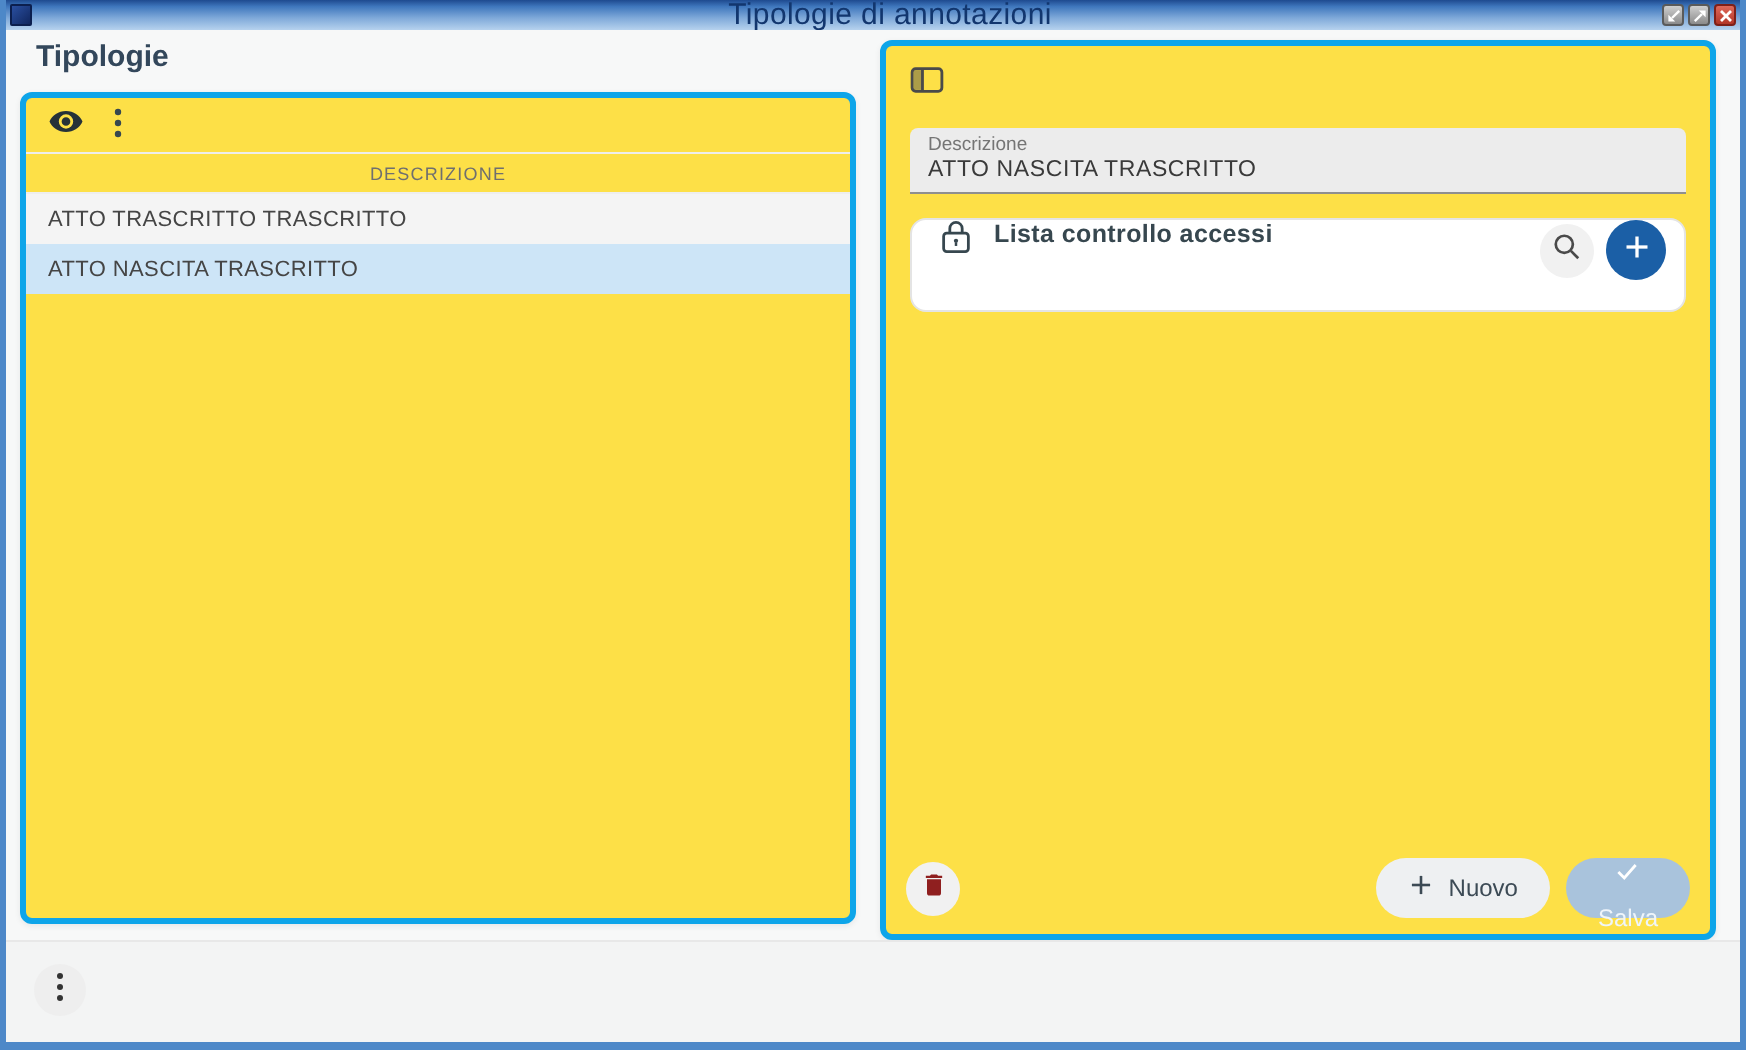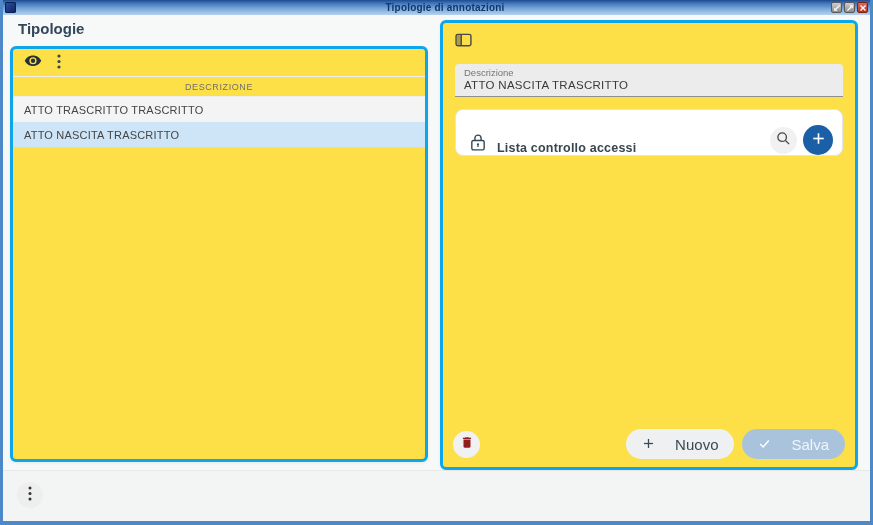--- a/index.html
+++ b/index.html
@@ -9,21 +9,21 @@
     border-left:3px solid #4d88c8; border-right:3px solid #4d88c8; border-bottom:4px solid #4d88c8;
     background:#f7f8f8; overflow:hidden;
   }
   
   .titlebar {
     height:15px; flex:0 0 15px; position:relative; display:flex; align-items:center;
     background:linear-gradient(180deg,#1e4a8f 0%,#3f77bd 22%,#7fa9d9 60%,#b6d2ee 100%);
   }
   .titlebar-title {
     position:absolute; left:17px; right:0; text-align:center;
-    font-size:10px; font-weight:bold; color:#12366e; letter-spacing:0.2px; line-height:15px;
+    font-size:15px; font-weight:normal; color:#12366e; letter-spacing:0.2px; line-height:15px;
   }
   .app-icon {
     width:11px; height:11px; margin-left:2px; border-radius:1px; position:relative; z-index:2;
     background:linear-gradient(135deg,#2a4fa0,#10265e); border:1px solid #0c1f4e;
   }
   .win-controls { margin-left:auto; display:flex; gap:2px; margin-right:2px; position:relative; z-index:2; }
   .win-btn {
     width:11px; height:11px; border:1px solid #5a5a5a; border-radius:2px;
     display:flex; align-items:center; justify-content:center;
     background:linear-gradient(180deg,#cfcfcf,#8b8b8b); padding:0; cursor:default;
@@ -56,40 +56,40 @@
   .right-card { left:437px; top:5px; width:418px; height:450px; padding:8px 12px 0 12px; }
   .split-btn { margin-top:2px; }
   .filled-field {
     margin-top:14px; height:33px; background:#ececec; border-bottom:1px solid #8f8f8f;
     border-radius:4px 4px 0 0; padding:3px 0 0 9px; cursor:text;
   }
   .filled-field .field-label { font-size:9.5px; color:#757575; display:block; }
   .filled-field .field-value { font-size:11.5px; color:#3a3a3a; letter-spacing:0.3px; display:block; margin-top:1px; }
   .acl-card {
     margin-top:12px; height:47px; border:1px solid #e4e4e4; border-radius:8px;
-    display:flex; align-items:flex-end; padding:0 9px 0 14px; background:#fff;
+    display:flex; align-items:flex-start; padding:0 9px 0 14px; background:#fff;
   }
   .acl-label { margin-left:11px; font-size:12.5px; font-weight:bold; color:#37474f; letter-spacing:0.2px; }
   .acl-actions { margin-left:auto; display:flex; align-items:center; gap:6px; }
   .circle-btn {
     border:none; border-radius:50%; display:flex; align-items:center; justify-content:center; cursor:default; padding:0;
   }
   .search-btn { width:27px; height:27px; background:#f1f1f1; }
   .add-btn { width:30px; height:30px; background:#1b5fa6; }
   .actions-row {
     position:absolute; left:0; right:0; bottom:0; height:46px;
     display:flex; align-items:center; padding:0 10px 0 10px;
   }
   .delete-btn { width:27px; height:27px; background:#f1f1f1; }
   .pill-btn {
-    height:30px; border:none; border-radius:15px; display:flex; align-items:center; gap:20px;
-    padding:0 16px; font-family:inherit; font-size:15px; cursor:default;
+    height:30px; border:none; border-radius:15px; display:flex; align-items:center; gap:7px;
+    padding:0 16px; font-family:inherit; font-size:12px; cursor:default;
   }
   .nuovo-btn { margin-left:auto; background:#eef0f2; color:#3c4a55; }
-  .salva-btn { margin-left:8px; background:#a9c3dc; color:#eff5fa; }
+  .salva-btn { margin-left:8px; background:#a9c3dc; color:#eff5fa;flex-direction:column; }
   
   .footer-strip {
     position:absolute; left:0; right:0; bottom:0; height:51px;
     background:#f3f4f4; border-top:1px solid #e8e8e8;
   }
   .footer-kebab { position:absolute; left:14px; top:11px; width:26px; height:26px; background:#eeeeee; }
 </style>
 </head>
 <body>
 

